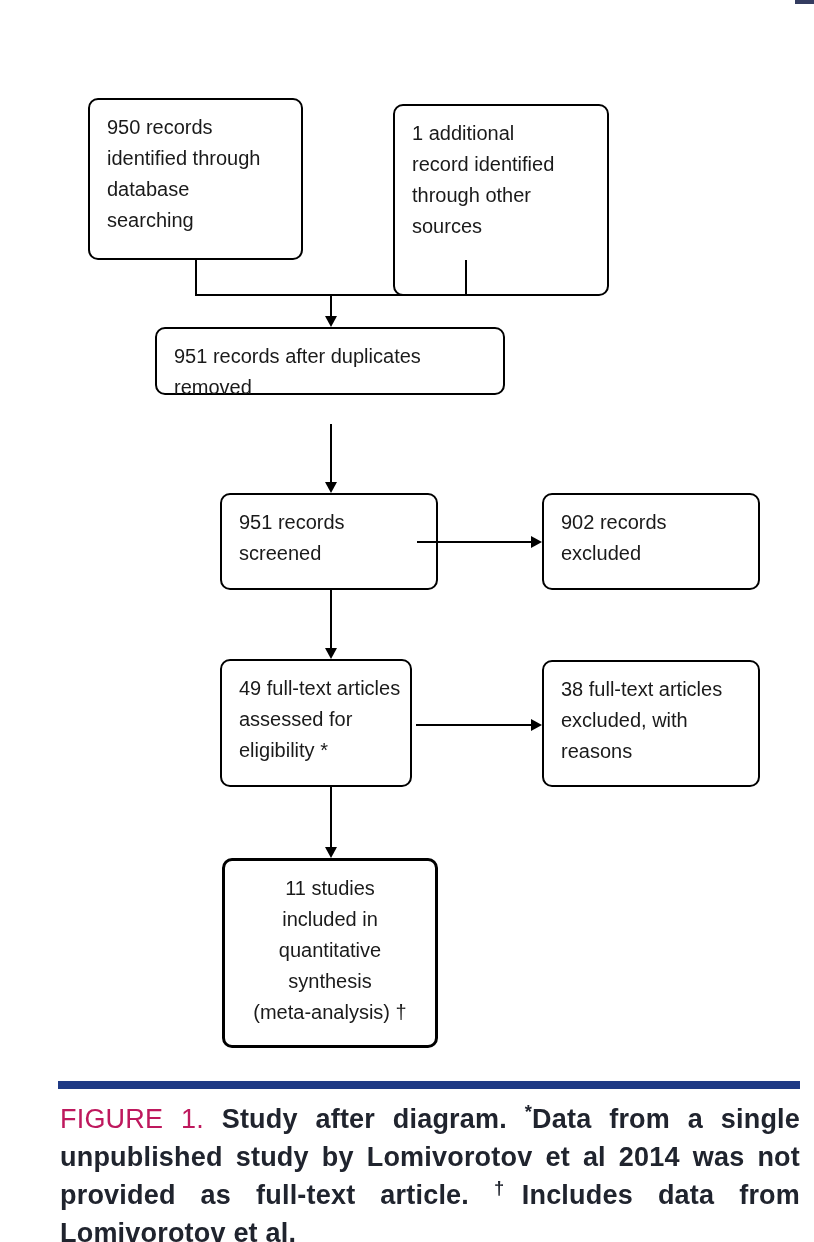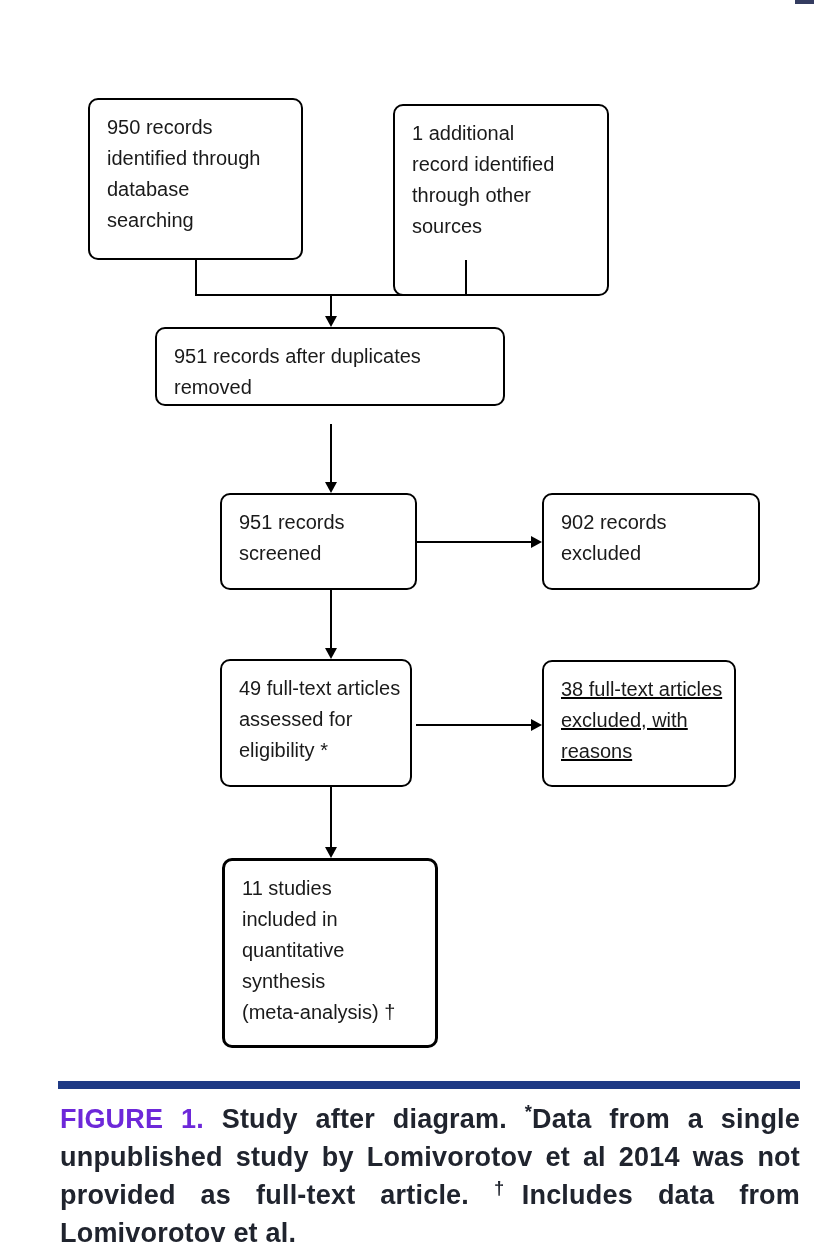--- a/index.html
+++ b/index.html
@@ -56,21 +56,21 @@
   }
   .caption {
     position: absolute; left: 60px; top: 1100px; width: 740px;
     margin: 0;
     font-size: 27px; line-height: 38px;
     font-weight: 600;
     color: #20242e;
     text-align: justify;
     letter-spacing: 0.2px;
   }
-  .caption .cap-label { color: #6d28d9; font-weight: 700; }
+  .caption .cap-label { color: #be185d; font-weight: 400; }
   .caption sup { font-size: 0.68em; vertical-align: super; line-height: 0; }
 </style>
 </head>
 <body>
 
 <div class="top-accent"></div>
 
 <div class="box" style="left:88px; top:98px; width:215px; height:162px;">
   <div class="box-text">950 records
 identified through
@@ -83,59 +83,59 @@
 through other
 sources</div>
 </div>
 
 <div class="line" style="left:195px; top:260px; width:2px; height:36px;"></div>
 <div class="line" style="left:465px; top:260px; width:2px; height:36px;"></div>
 <div class="line" style="left:195px; top:294px; width:272px; height:2px;"></div>
 <div class="line" style="left:330px; top:294px; width:2px; height:24px;"></div>
 <div class="arrow-down" style="left:325px; top:316px;"></div>
 
-<div class="box" style="left:155px; top:327px; width:350px; height:79px;">
+<div class="box" style="left:155px; top:327px; width:350px; height:68px;">
   <div class="box-text">951 records after duplicates
 removed</div>
 </div>
 
 <div class="line" style="left:330px; top:424px; width:2px; height:60px;"></div>
 <div class="arrow-down" style="left:325px; top:482px;"></div>
 
-<div class="box" style="left:220px; top:493px; width:197px; height:97px;">
+<div class="box" style="left:220px; top:493px; width:218px; height:97px;">
   <div class="box-text">951 records
 screened</div>
 </div>
 <div class="line" style="left:417px; top:541px; width:115px; height:2px;"></div>
 <div class="arrow-right" style="left:531px; top:536px;"></div>
 <div class="box" style="left:542px; top:493px; width:218px; height:97px;border-radius:10px;">
   <div class="box-text">902 records
 excluded</div>
 </div>
 
 <div class="line" style="left:330px; top:590px; width:2px; height:60px;"></div>
 <div class="arrow-down" style="left:325px; top:648px;"></div>
 
 <div class="box" style="left:220px; top:659px; width:192px; height:128px;">
   <div class="box-text">49 full-text articles
 assessed for
 eligibility *</div>
 </div>
 <div class="line" style="left:416px; top:724px; width:116px; height:2px;"></div>
 <div class="arrow-right" style="left:531px; top:719px;"></div>
-<div class="box" style="left:542px; top:660px; width:194px; height:127px;text-decoration:underline;">
+<div class="box" style="left:542px; top:660px; width:218px; height:127px;">
   <div class="box-text">38 full-text articles
 excluded, with
 reasons</div>
 </div>
 
 <div class="line" style="left:330px; top:787px; width:2px; height:62px;"></div>
 <div class="arrow-down" style="left:325px; top:847px;"></div>
 
-<div class="box thick" style="left:222px; top:858px; width:216px; height:190px;">
+<div class="box thick" style="left:222px; top:858px; width:216px; height:190px;text-align:center;">
   <div class="box-text">11 studies
 included in
 quantitative
 synthesis
 (meta-analysis) †</div>
 </div>
 
 <div class="rule"></div>
 <p class="caption"><span class="cap-label">FIGURE 1.</span>
   <span>Study after diagram.</span>

